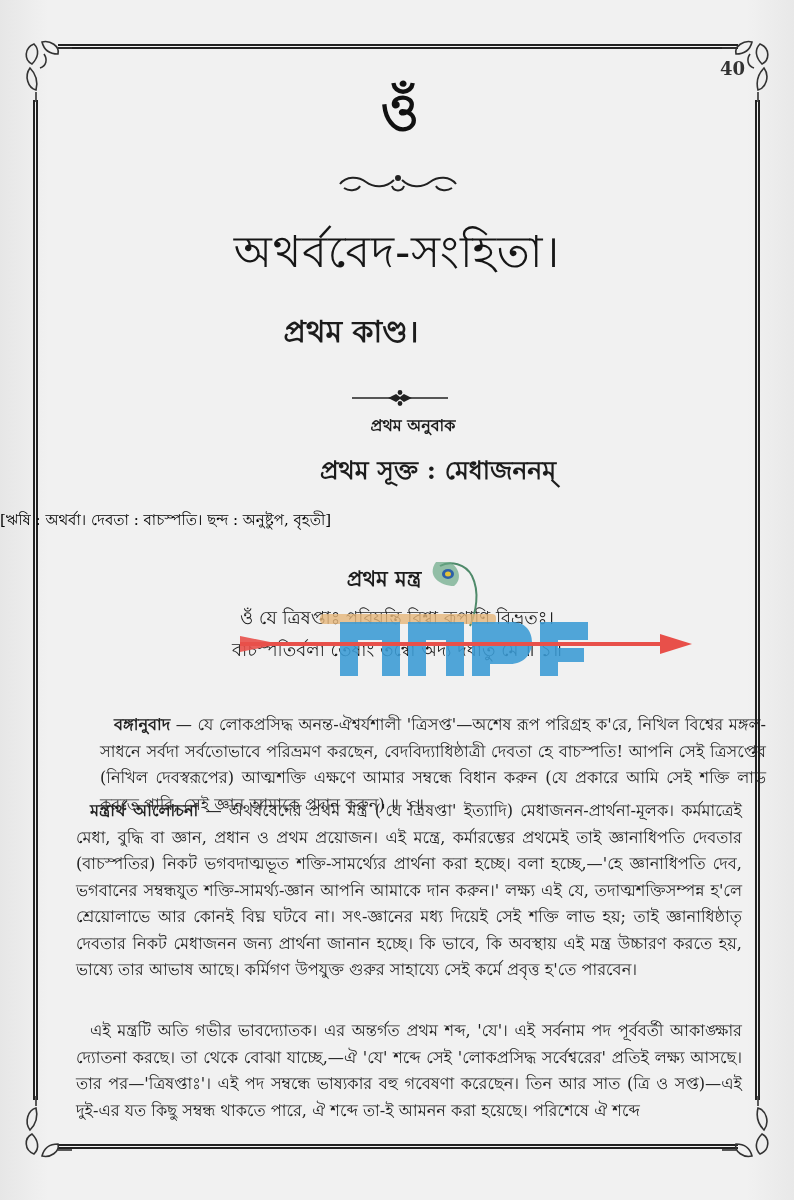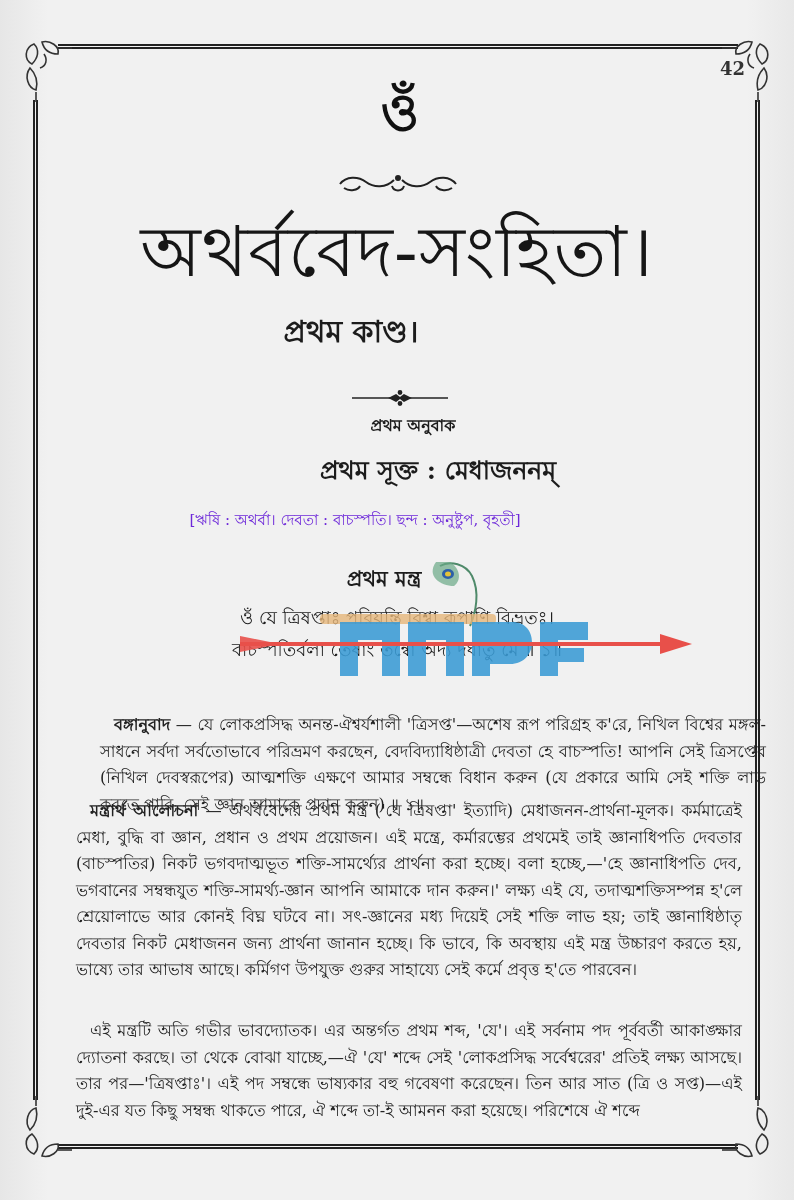--- a/index.html
+++ b/index.html
@@ -40,38 +40,38 @@
     position: absolute; left: 720px; top: 58px;
     font-size: 18px; font-weight: bold; color: #333;
   }
   .om {
     position: absolute; left: 370px; top: 82px; width: 60px; text-align: center;
     font-size: 52px; font-weight: bold; line-height: 60px; color: #111;
   }
   .ornament-top { position: absolute; left: 336px; top: 172px; width: 124px; height: 22px; }
   .main-title {
     position: absolute; left: 0; width: 794px; top: 212px; text-align: center;
-    font-size: 70px; line-height: 80px; color: #161616; letter-spacing: 1px;
+    font-size: 44px; line-height: 80px; color: #161616; letter-spacing: 1px;
   }
   .kanda-title {
     position: absolute; left: 0; width: 702px; top: 312px; text-align: center;
     font-size: 30px; font-weight: bold; line-height: 40px;
   }
   .ornament-mid { position: absolute; left: 350px; top: 390px; width: 100px; height: 16px; }
   .anuvak-title {
     position: absolute; left: 16px; width: 794px; top: 410px; text-align: center;
     font-size: 16px; font-weight: bold; line-height: 32px;
   }
   .sukta-title {
     position: absolute; left: 0; width: 794px; top: 454px; text-align: center;
     font-size: 25px; font-weight: bold; line-height: 34px; padding-left: 41px;
   }
   .sukta-meta {
-    position: absolute; left: 0; width: 710px; top: 508px; text-align: center;
-    font-size: 15px; line-height: 24px; color: #6d28d9;
+    position: absolute; left: 0; width: 710px; top: 508px; text-align: left;
+    font-size: 15px; line-height: 24px; color: #000000;
   }
   .mantra-heading {
     position: absolute; left: 0; width: 768px; top: 564px; text-align: center;
     font-size: 21px; font-weight: bold; line-height: 30px;
   }
   .mantra-line {
     position: absolute; left: 0; width: 794px; text-align: center;
     font-size: 18px; line-height: 28px; color: #1c1c1c;
   }
   .mantra-line.l1 { top: 604px; }
@@ -131,21 +131,21 @@
 <svg class="corner br" viewBox="0 0 52 64">
   <g fill="none" stroke="#333" stroke-width="1.6">
     <path d="M14 6 C4 10 4 22 12 26 C18 20 20 12 14 6 Z"></path>
     <path d="M22 4 C30 2 40 8 38 16 C30 16 24 12 22 4 Z"></path>
     <path d="M10 30 C4 38 8 50 16 52 C18 44 16 36 10 30 Z"></path>
     <path d="M16 54 L16 64"></path>
     <path d="M38 10 L52 10"></path>
   </g>
 </svg>
 
-<div class="page-number">42</div>
+<div class="page-number">40</div>
 
 <div class="om">ওঁ</div>
 
 <svg class="ornament-top" viewBox="0 0 124 22">
   <g fill="none" stroke="#222" stroke-width="2">
     <path d="M4 12 C10 4 22 4 30 10 C38 16 50 16 58 8"></path>
     <path d="M120 12 C114 4 102 4 94 10 C86 16 74 16 66 8"></path>
     <circle cx="62" cy="6" r="2" fill="#222"></circle>
     <path d="M56 14 C58 20 66 20 68 14"></path>
     <path d="M8 16 C14 20 22 18 24 14"></path>

